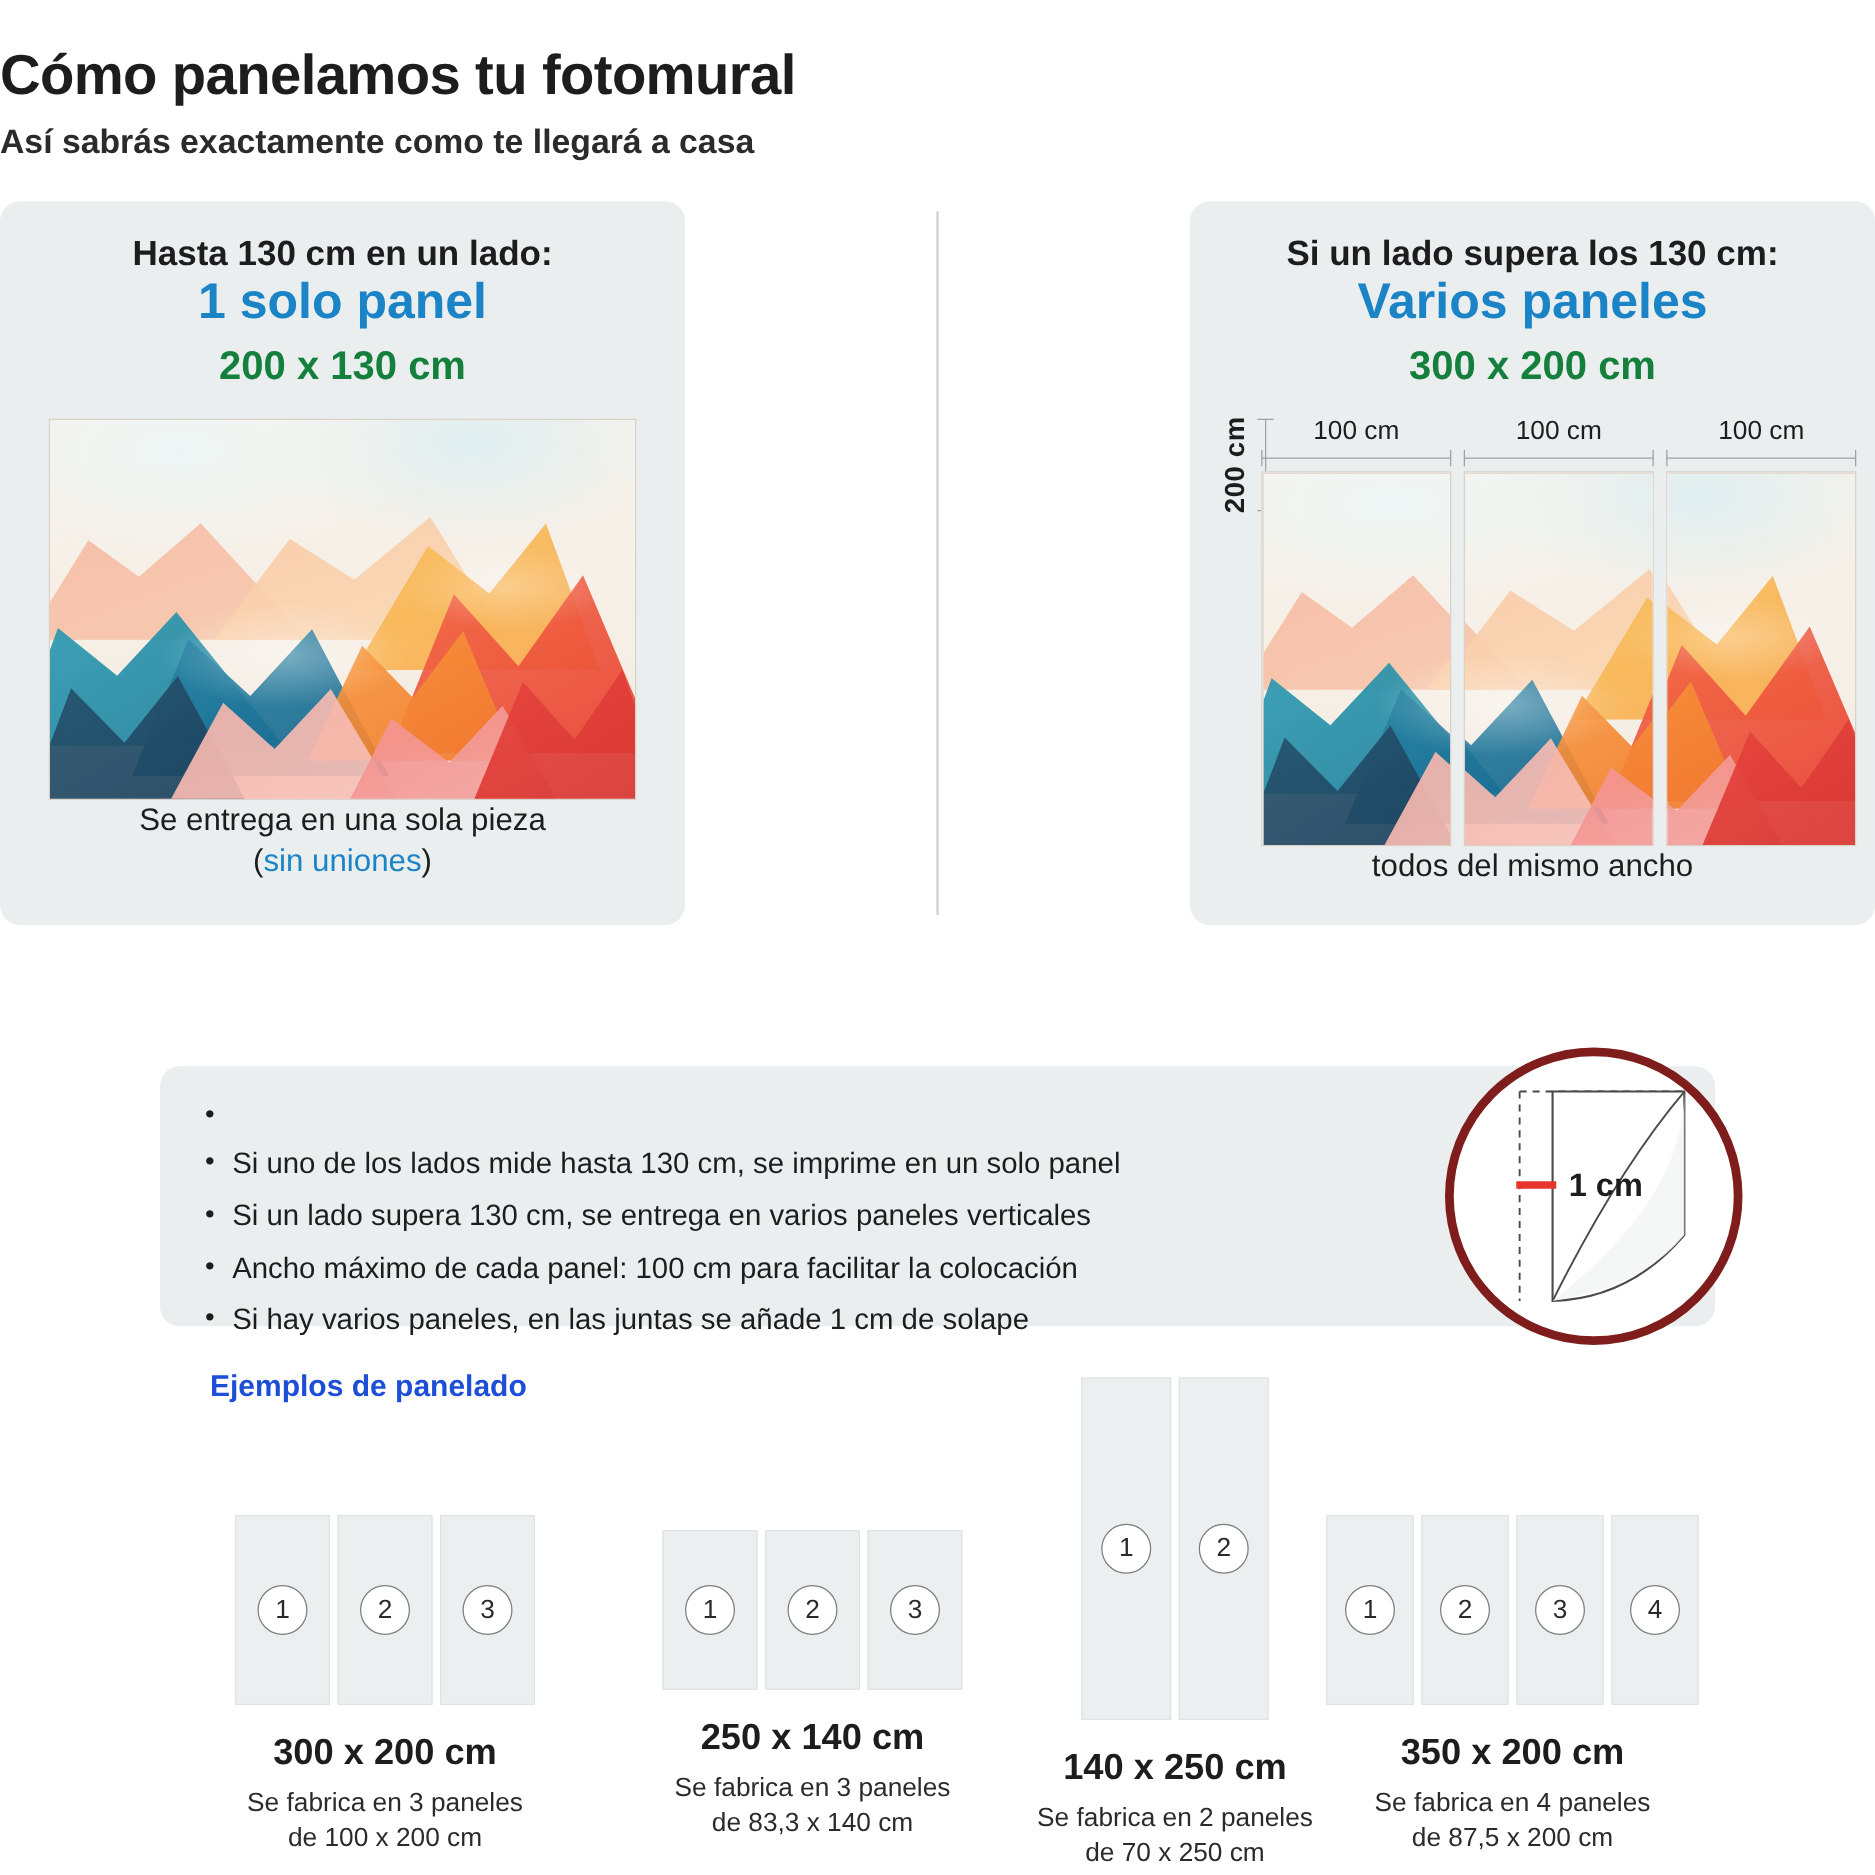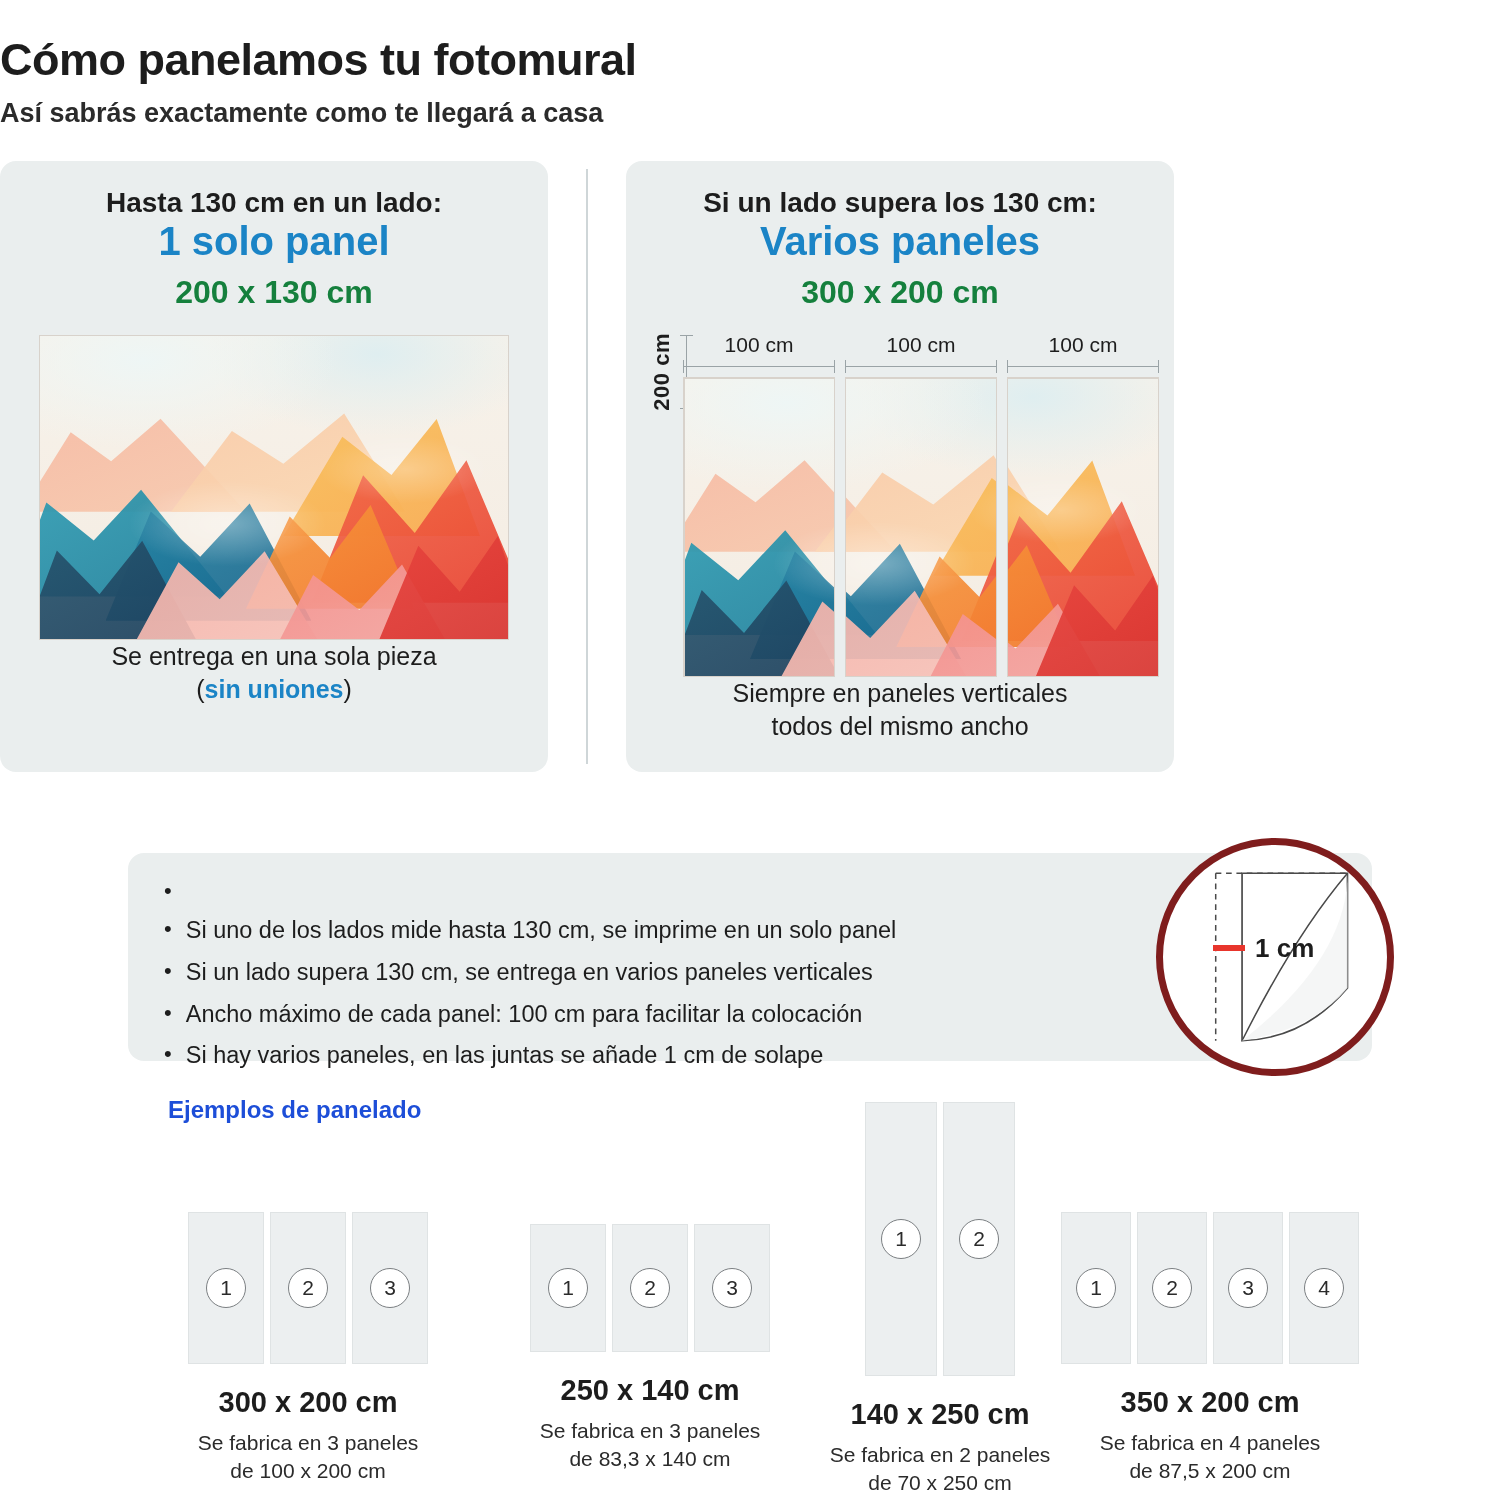--- a/index.html
+++ b/index.html
@@ -16,37 +16,37 @@
   .header { text-align: left; padding-top: 34px; }
   .title {
     font-size: 45px; font-weight: bold; letter-spacing: -0.5px; color: #1d1d1d;
   }
   .subtitle {
     font-size: 27px; font-weight: bold; color: #2b2b2b; margin-top: 12px;
   }
 
   
   .cards {
-    display: flex; justify-content: flex-start; align-items: stretch;
+    display: flex; justify-content: space-between; align-items: stretch;
     margin-top: 32px; gap: 0;
   }
   .card {
     background: #eaeeee; border-radius: 16px;
     width: 548px; padding: 26px 24px 30px 24px;
     display: flex; flex-direction: column; align-items: center;
   }
   .card-divider {
     width: 2px; background: #cfd6d8; margin: 8px 38px;
     align-self: stretch;
   }
   .card-h1 { font-size: 28px; font-weight: bold; color: #1d1d1d; text-align: center; }
   .card-h2 { font-size: 40px; font-weight: bold; color: #1b84c6; margin-top: 0; text-align:center;}
   .card-h3 { font-size: 32px; font-weight: bold; color: #15803d; margin-top: 10px; text-align:center;}
   .card-foot { text-align: center; font-size: 25px; color: #1d1d1d; line-height: 1.3; }
-  .card-foot .blue { color: #1b84c6; font-weight: bold; }
+  .card-foot .blue { color: #1b84c6; font-weight: normal; }
 
   
   .mural {
     position: relative; overflow: hidden; background: #f6efe6;
     border: 1px solid #d8d2cb;
   }
   .mural .sky {
     position:absolute; inset:0;
     background:
       radial-gradient(ellipse 60% 42% at 22% 8%, #eef6f5 0%, rgba(238,246,245,0) 70%),
@@ -314,21 +314,20 @@
                 <div class="m pink2"></div>
                   <div class="m crimson"></div>
                 <div class="wash"></div>
               </div>
             </div>
           </div>
         </div>
       </div>
 
       <div class="card-foot">
-        <div>Siempre en paneles verticales</div>
         <div>todos del mismo ancho</div>
       </div>
     </div>
   </div>
 
   <div class="notes-box">
     <div class="notes">
       <div class="note">
         <span class="dot">•</span>
       </div>

